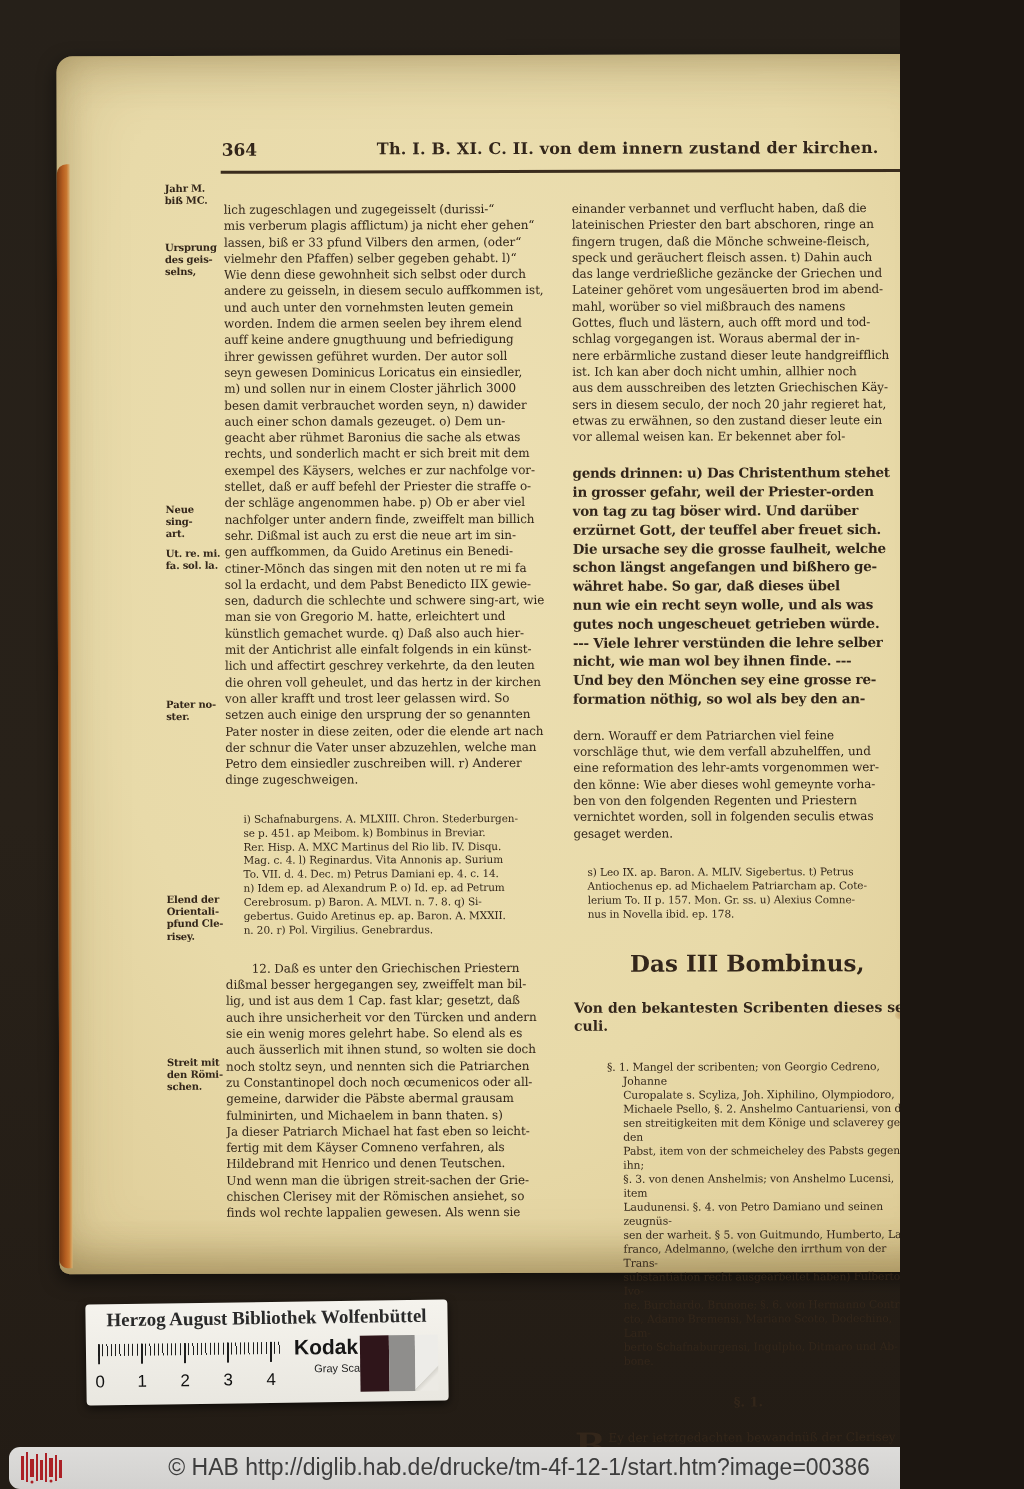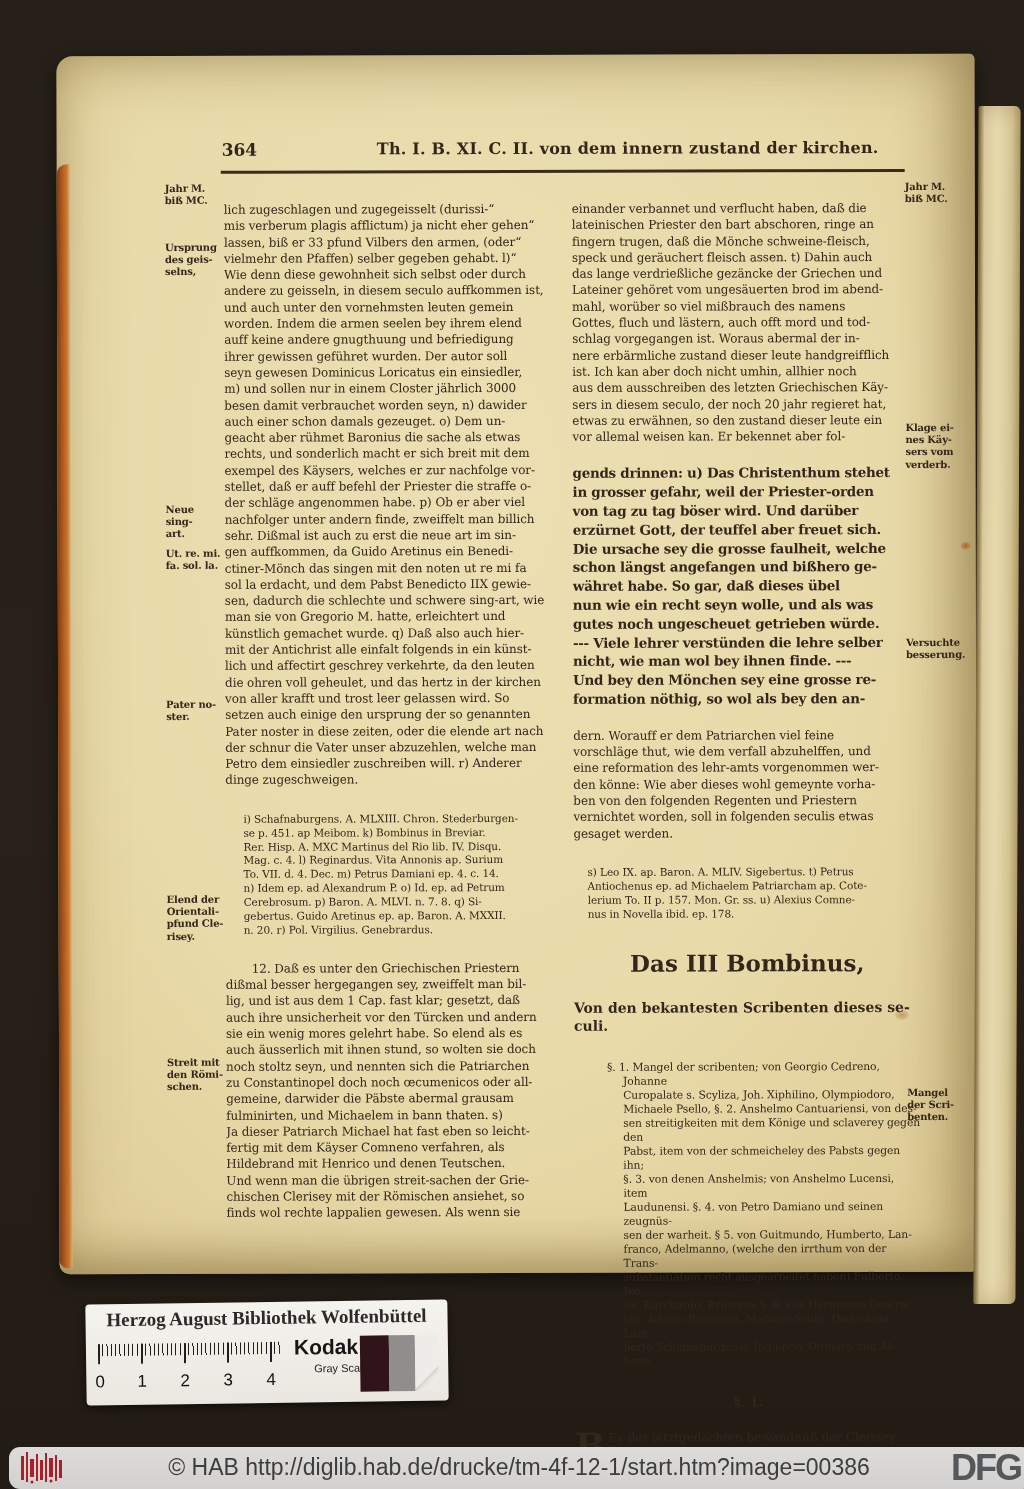--- a/index.html
+++ b/index.html
@@ -1,16 +1,16 @@
 <!DOCTYPE html>
 <html><head>
 <meta charset="utf-8">
 <style>
   html,body{margin:0;padding:0;background:#1c1611;}
-  .stage{position:relative;width:1024px;height:1489px;overflow:hidden;
+  .stage{position:relative;width:900px;height:1489px;overflow:hidden;
          background:linear-gradient(180deg,#262019 0%,#282119 55%,#231c15 100%);
          font-family:"DejaVu Serif",serif;}
   
   .page{position:absolute;left:58px;top:55px;width:918px;height:1218px;
         background:radial-gradient(ellipse at 45% 35%, #ecdfb2 0%, #e8daa9 55%, #dcc993 100%);
         border-radius:16px 5px 6px 10px;
         box-shadow:inset 0 0 70px rgba(110,85,35,.28), inset -28px 0 50px rgba(110,85,35,.30),
                    inset 0 -18px 35px rgba(110,85,35,.22), 0 6px 18px rgba(0,0,0,.55);
         transform:rotate(-0.15deg);}
   .fore-edge{position:absolute;left:0;top:108px;bottom:6px;width:13px;

